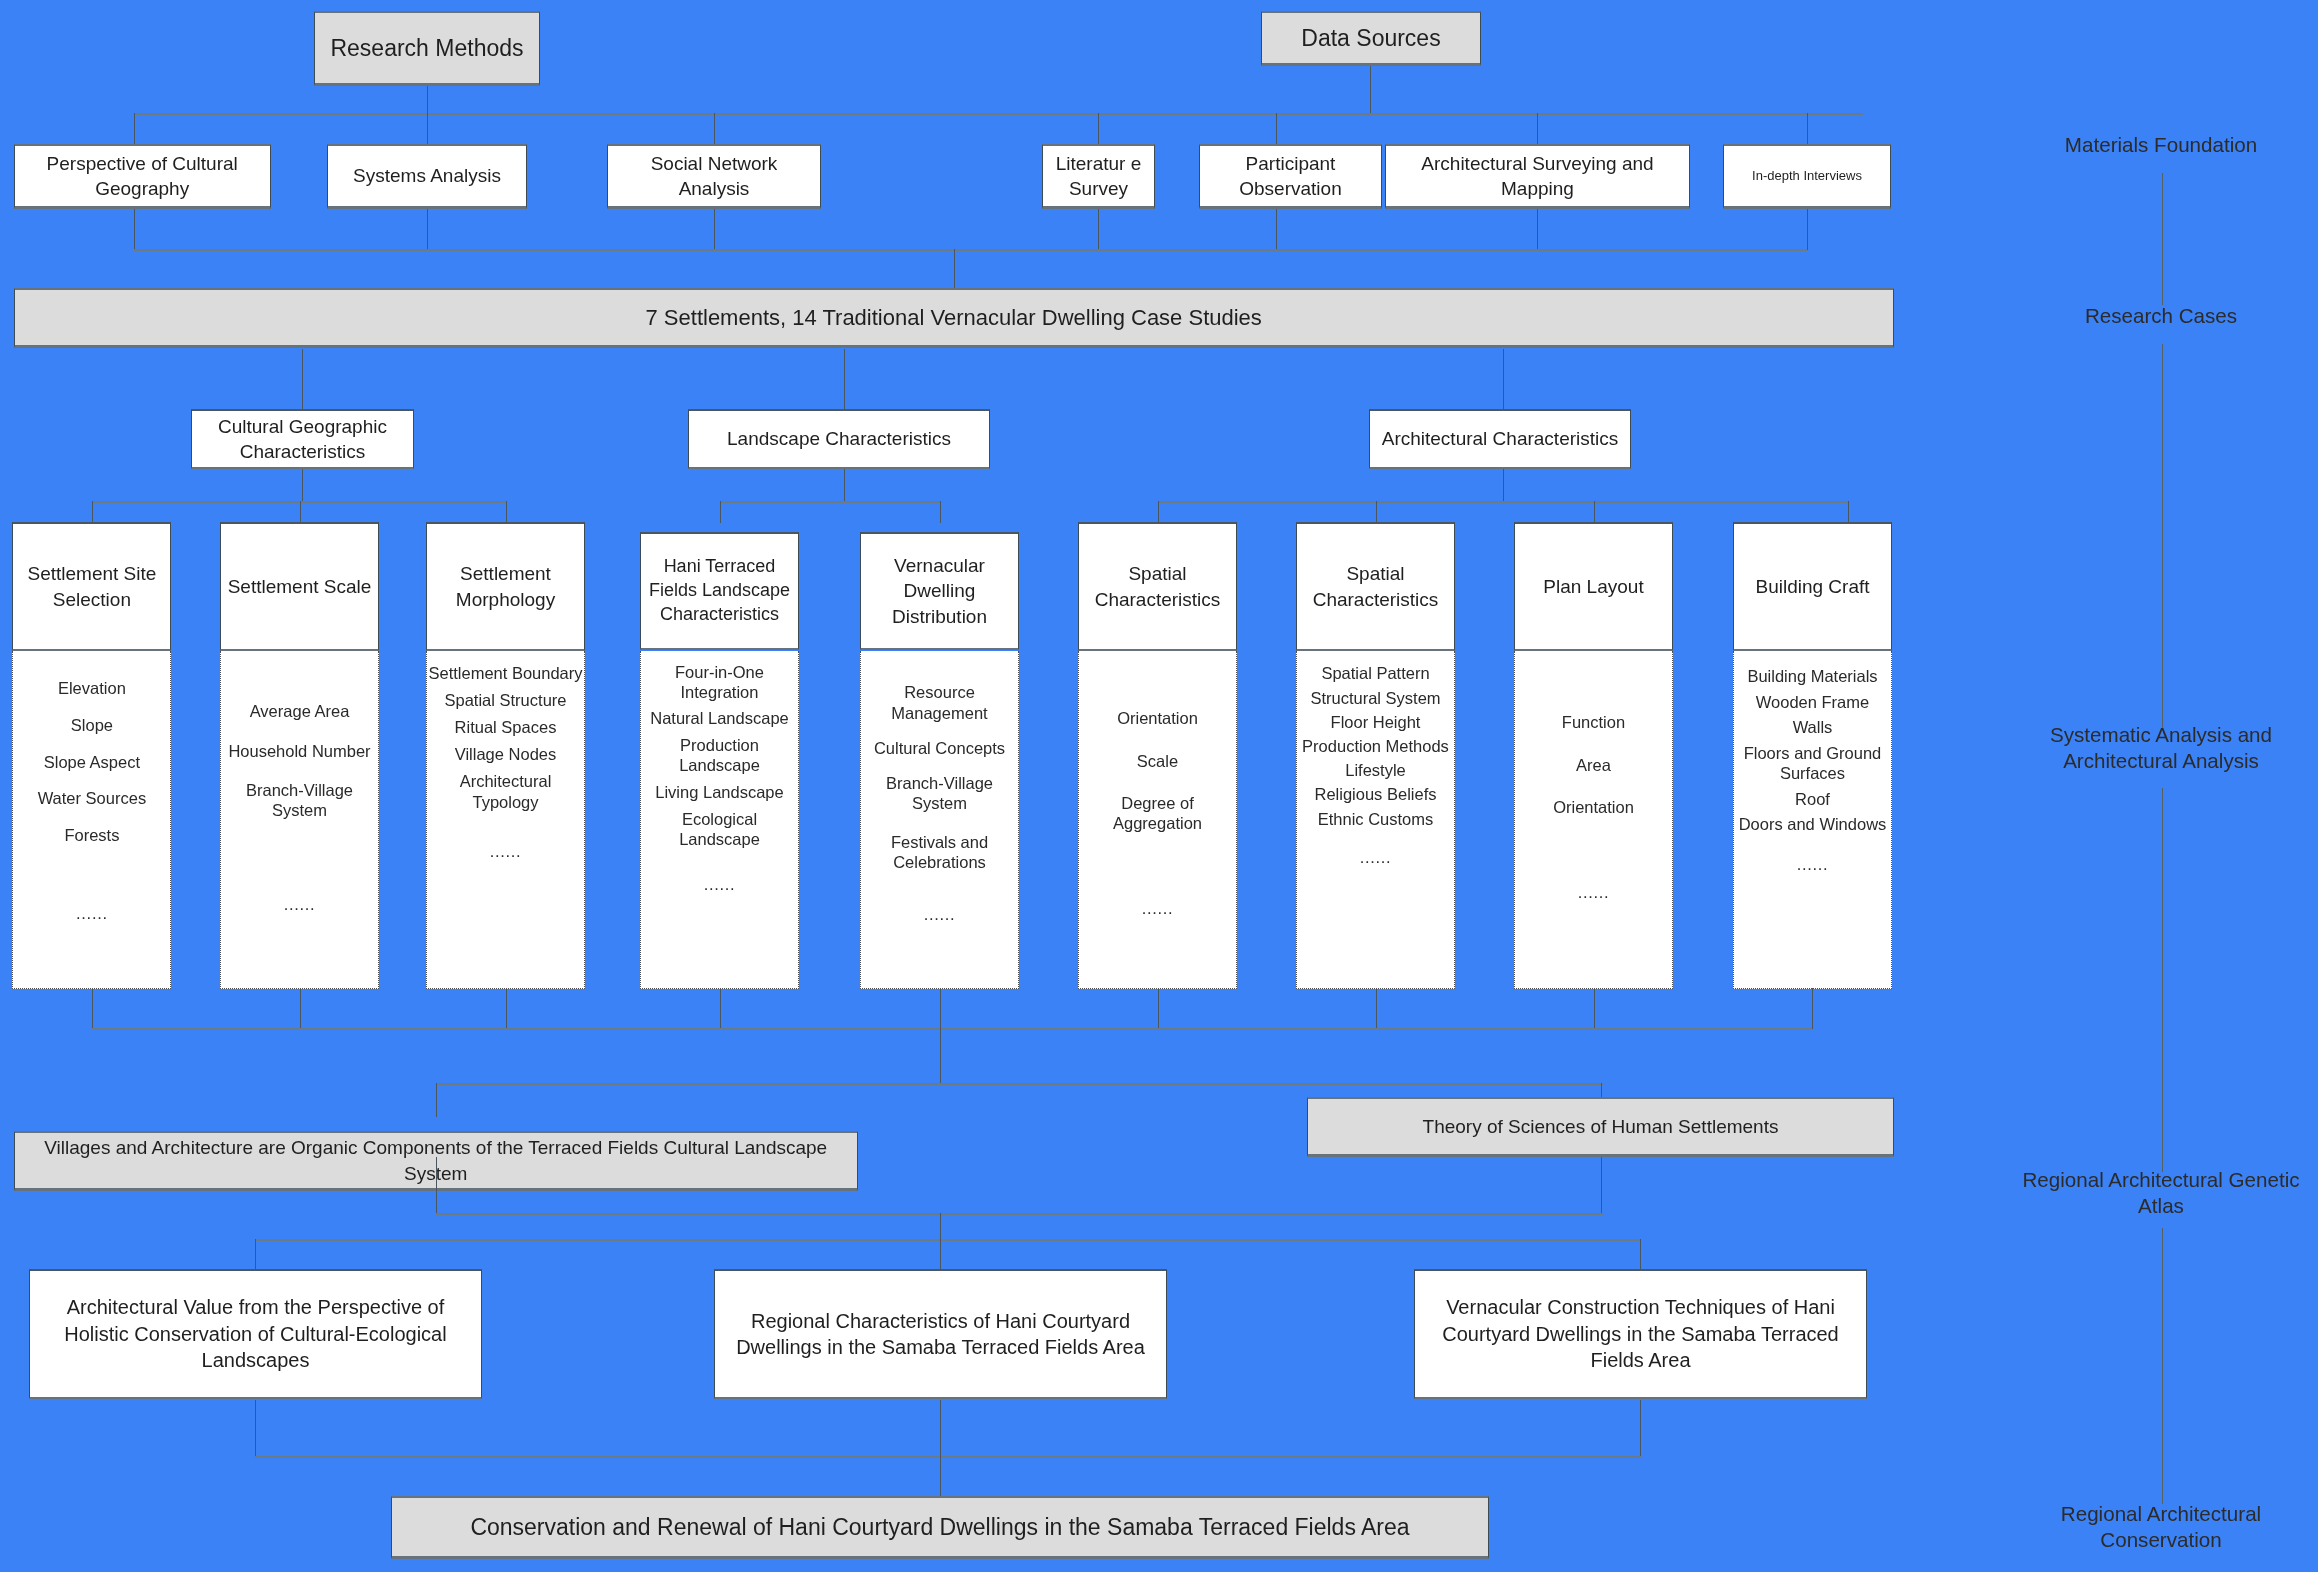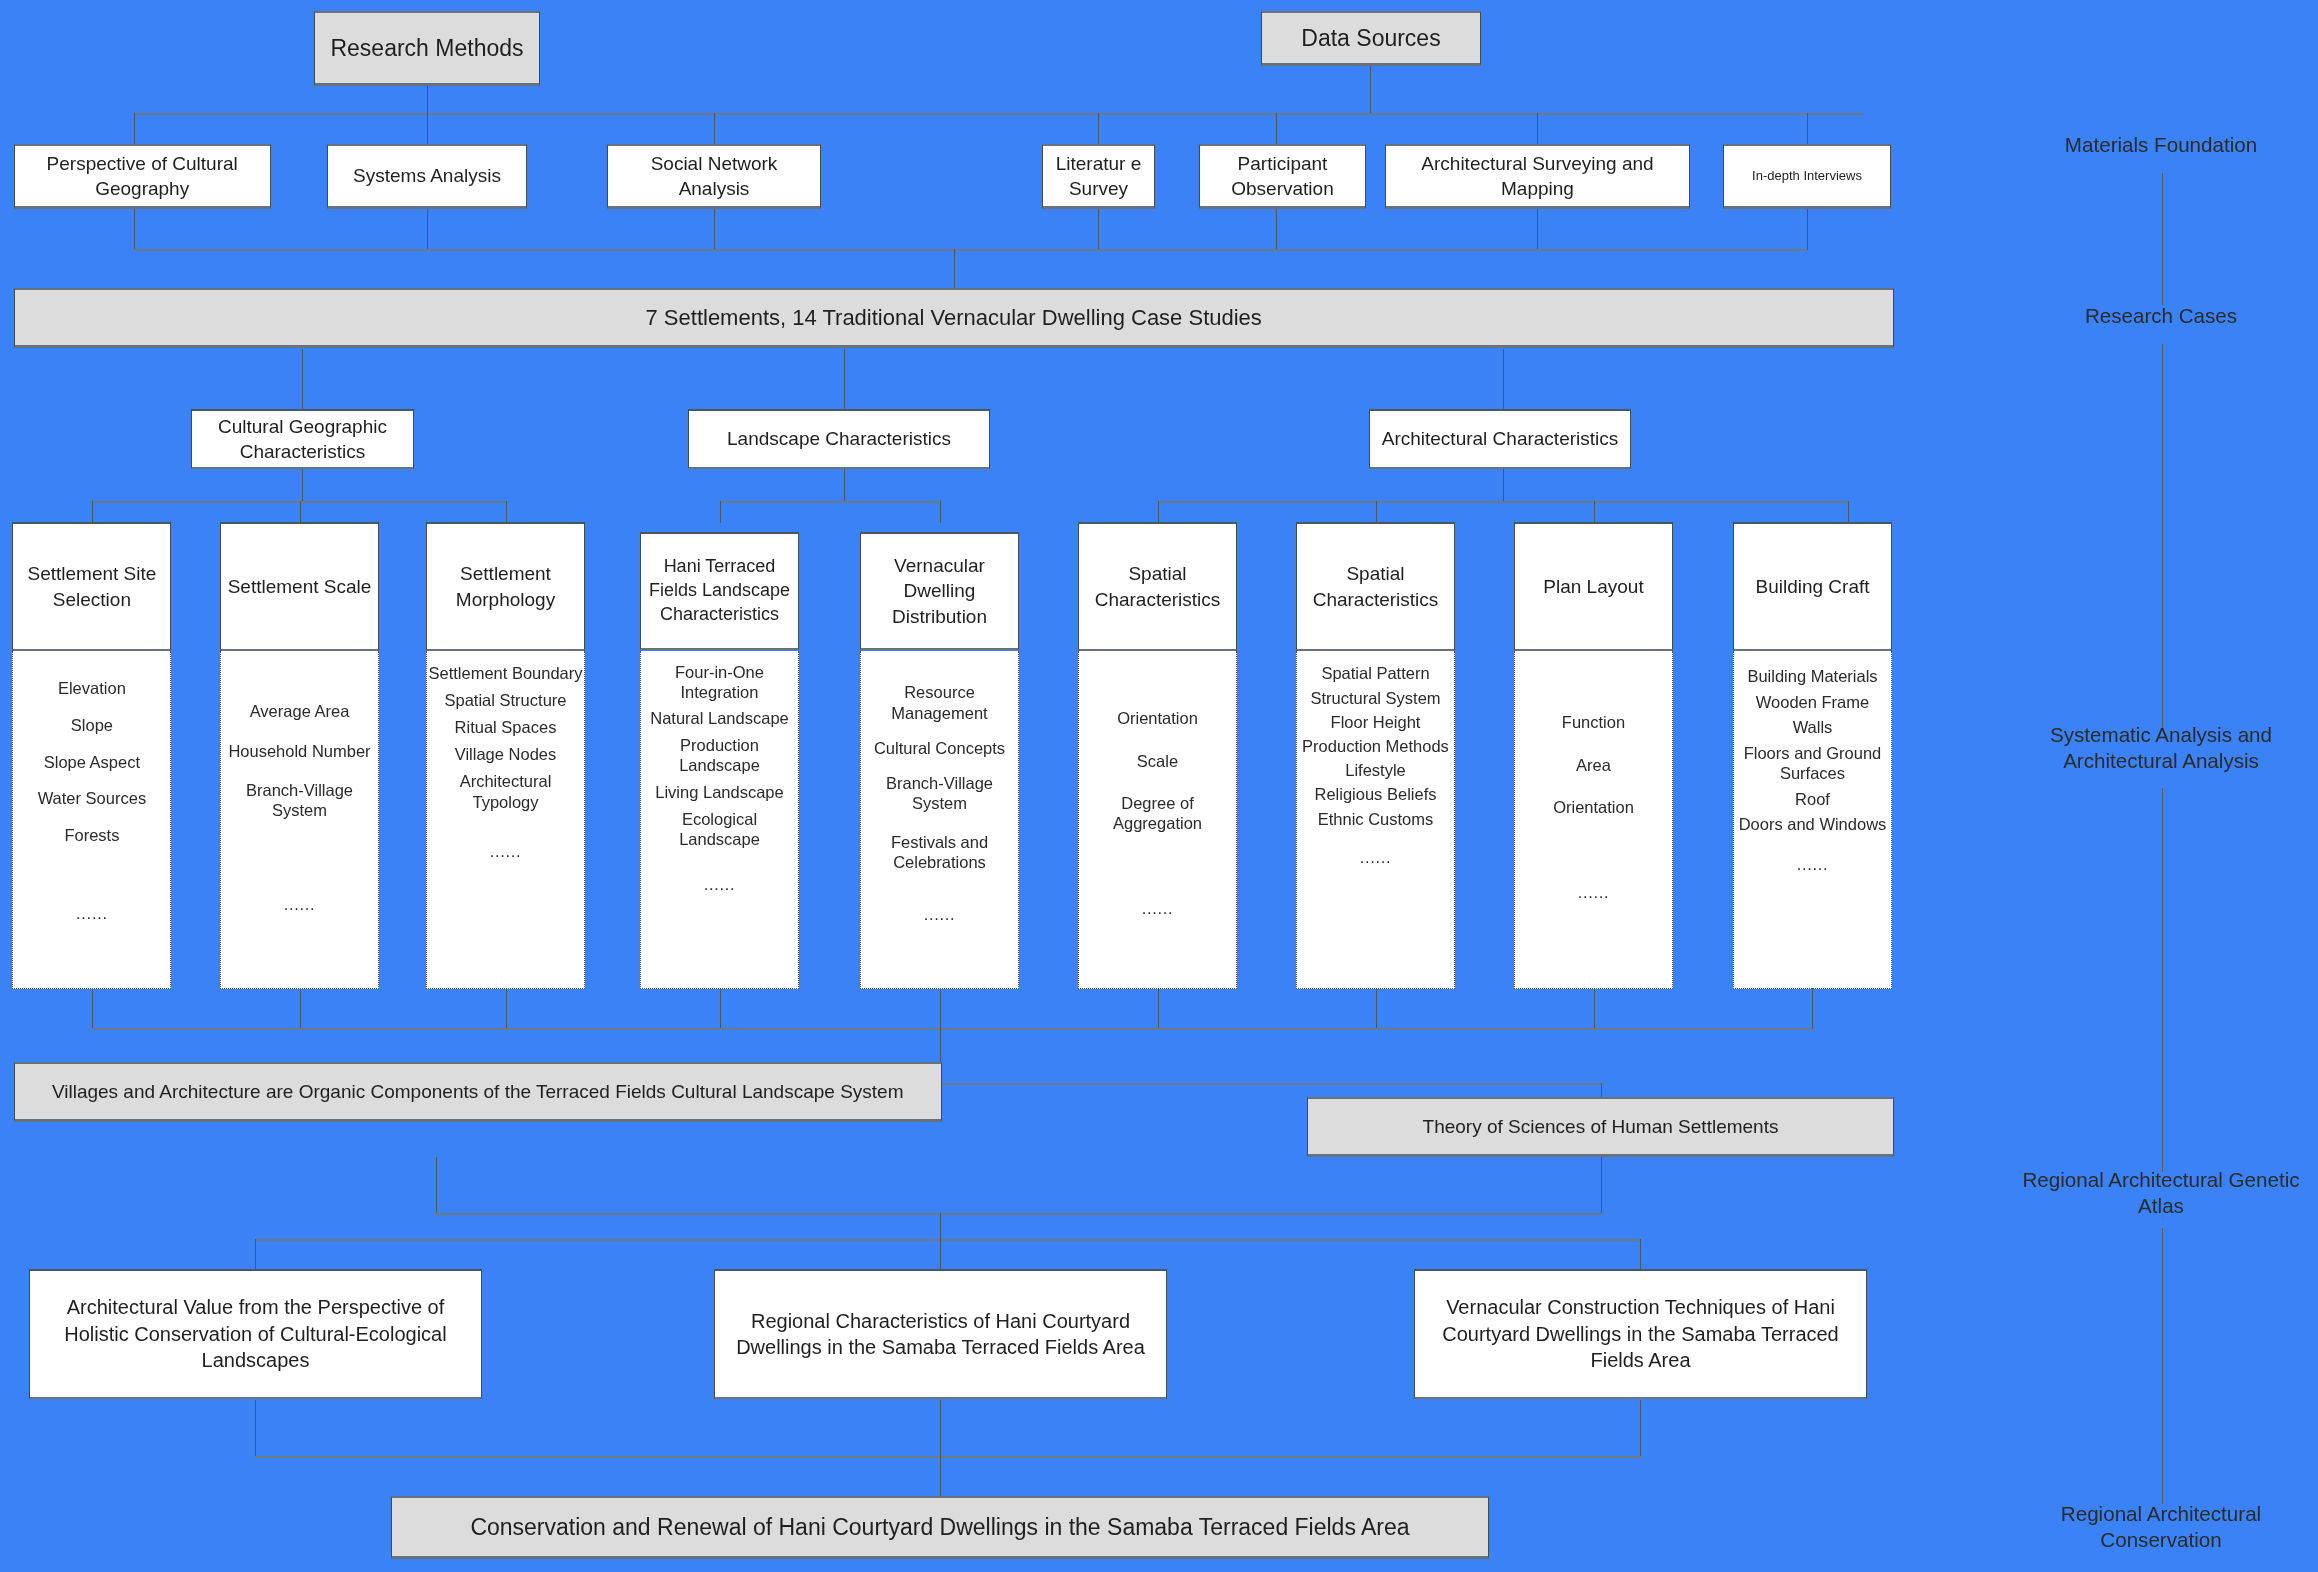--- a/index.html
+++ b/index.html
@@ -82,21 +82,21 @@
   <div class="node" style="left:327px;top:144px;width:200px;height:65px;font-size:19px;">
     <span>Systems Analysis</span>
   </div>
   <div class="node" style="left:607px;top:144px;width:214px;height:65px;font-size:19px;">
     <span>Social Network Analysis</span>
   </div>
 
   <div class="node" style="left:1042px;top:144px;width:113px;height:65px;font-size:19px;">
     <span>Literatur e Survey</span>
   </div>
-  <div class="node" style="left:1199px;top:144px;width:167px;height:65px;font-size:19px;">
+  <div class="node" style="left:1199px;top:144px;width:183px;height:65px;font-size:19px;">
     <span>Participant Observation</span>
   </div>
   <div class="node" style="left:1385px;top:144px;width:305px;height:65px;font-size:19px;">
     <span>Architectural Surveying and Mapping</span>
   </div>
   <div class="node" style="left:1723px;top:144px;width:168px;height:65px;font-size:13px;">
     <span>In-depth Interviews</span>
   </div>
 
   <div class="v" style="left:134px;top:209px;height:41px;"></div>
@@ -259,21 +259,21 @@
   <div class="v" style="left:1376px;top:988px;height:41px;"></div>
   <div class="v" style="left:1594px;top:988px;height:41px;"></div>
   <div class="v" style="left:1812px;top:988px;height:41px;"></div>
   <div class="h2" style="left:92px;top:1028px;width:1720px;"></div>
 
   <div class="v" style="left:940px;top:1028px;height:56px;"></div>
   <div class="h2" style="left:436px;top:1083px;width:1167px;"></div>
   <div class="v" style="left:436px;top:1083px;height:34px;"></div>
   <div class="v" style="left:1601px;top:1083px;height:34px;"></div>
 
-  <div class="node shaded" style="left:13.7px;top:1062px;width:928px;height:60px;font-size:19px;">
+  <div class="node shaded" style="left:13.7px;top:1131px;width:844px;height:60px;font-size:19px;">
     <span>Villages and Architecture are Organic Components of the Terraced Fields Cultural Landscape System</span>
   </div>
   <div class="node shaded" style="left:1307px;top:1097px;width:587px;height:60px;font-size:19px;">
     <span>Theory of Sciences of Human Settlements</span>
   </div>
 
   <div class="v" style="left:436px;top:1157px;height:58px;"></div>
   <div class="v" style="left:1601px;top:1157px;height:58px;"></div>
   <div class="h2" style="left:436px;top:1213px;width:1167px;"></div>
   <div class="h2" style="left:255px;top:1239px;width:1386px;"></div>

